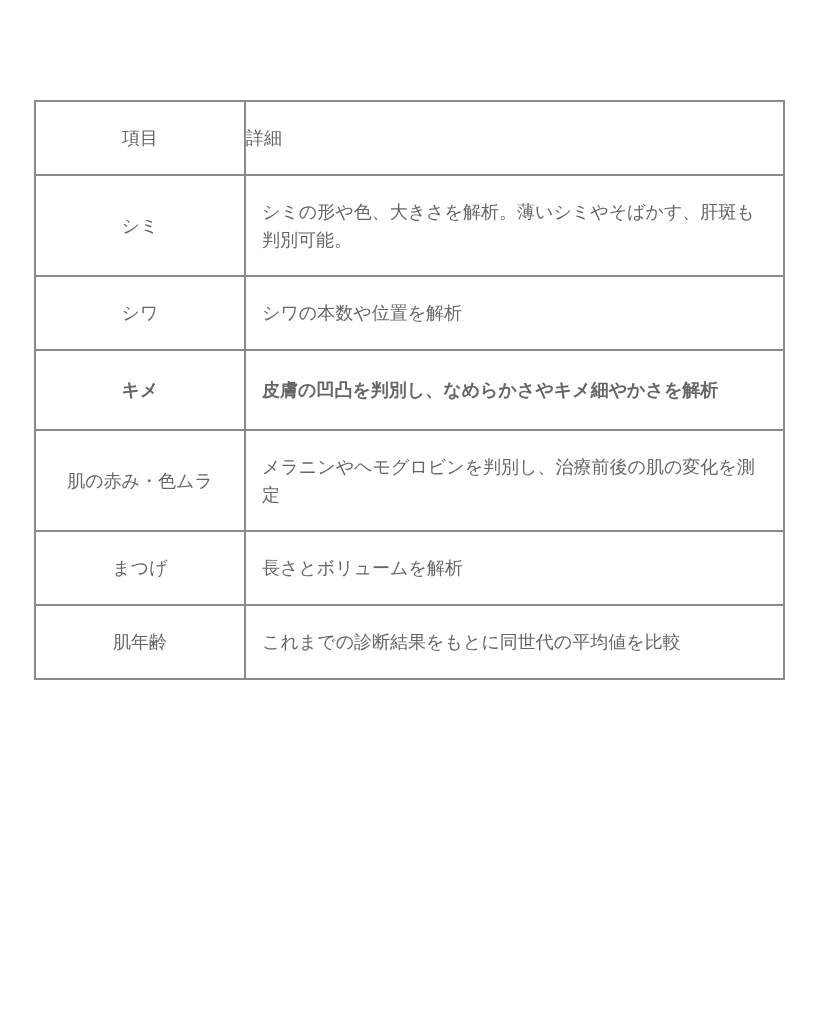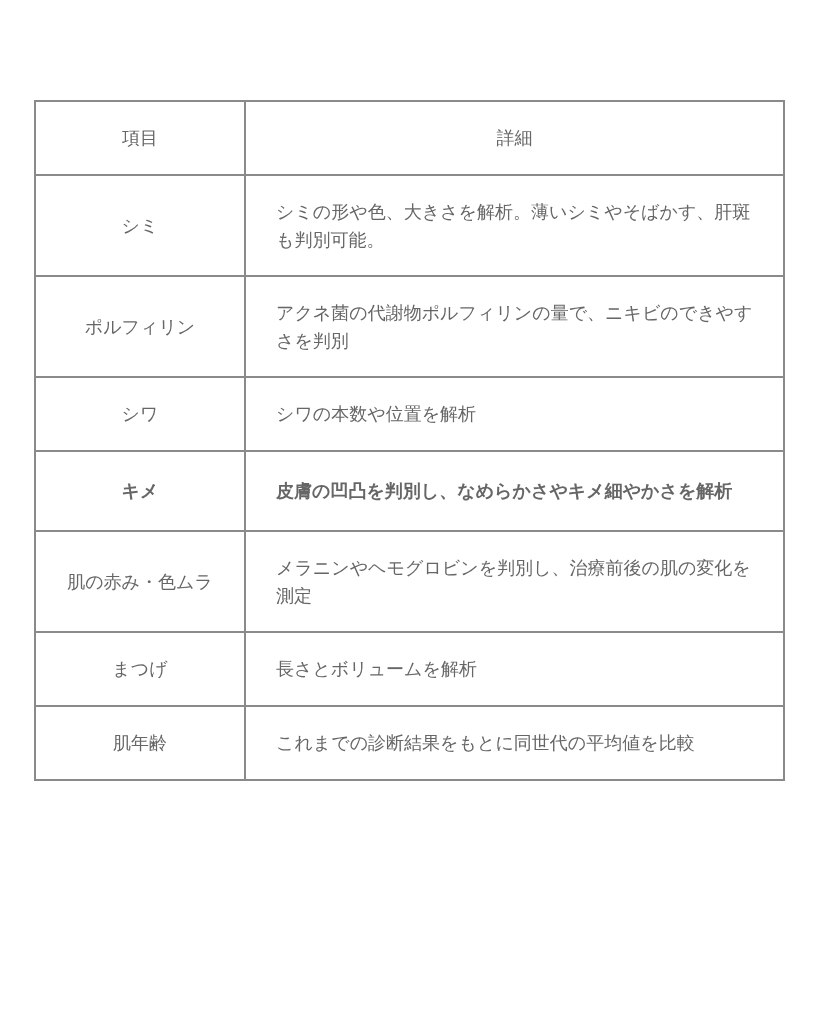--- a/index.html
+++ b/index.html
@@ -33,49 +33,45 @@
       line-height: 28px;
       color: #666666;
       vertical-align: middle;
       padding: 0;
     }
     th.col-item, td.col-item {
       width: 208px;
       text-align: center;
     }
     th.col-detail {
-      text-align: center;
+      text-align: left;
     }
     td.col-detail {
       text-align: left;
-      padding: 0 18px 0 30px;
+      padding: 0 18px 0 16px;
     }
     tr.h74 td, tr.h74 th { height: 72px; }
     tr.h101 td { height: 99px; }
     tr.h80 td { height: 78px; font-weight: bold; }
   </style>
 </head>
 <body>
 
 <div class="table-wrap">
   <table>
     <thead>
       <tr class="h74">
         <th class="col-item">項目</th>
         <th class="col-detail">詳細</th>
       </tr>
     </thead>
     <tbody>
       <tr class="h101">
         <td class="col-item">シミ</td>
         <td class="col-detail">シミの形や色、大きさを解析。薄いシミやそばかす、肝斑も判別可能。</td>
-      </tr>
-      <tr class="h101">
-        <td class="col-item">ポルフィリン</td>
-        <td class="col-detail">アクネ菌の代謝物ポルフィリンの量で、ニキビのできやすさを判別</td>
       </tr>
       <tr class="h74">
         <td class="col-item">シワ</td>
         <td class="col-detail">シワの本数や位置を解析</td>
       </tr>
       <tr class="h80">
         <td class="col-item">キメ</td>
         <td class="col-detail">皮膚の凹凸を判別し、なめらかさやキメ細やかさを解析</td>
       </tr>
       <tr class="h101">

